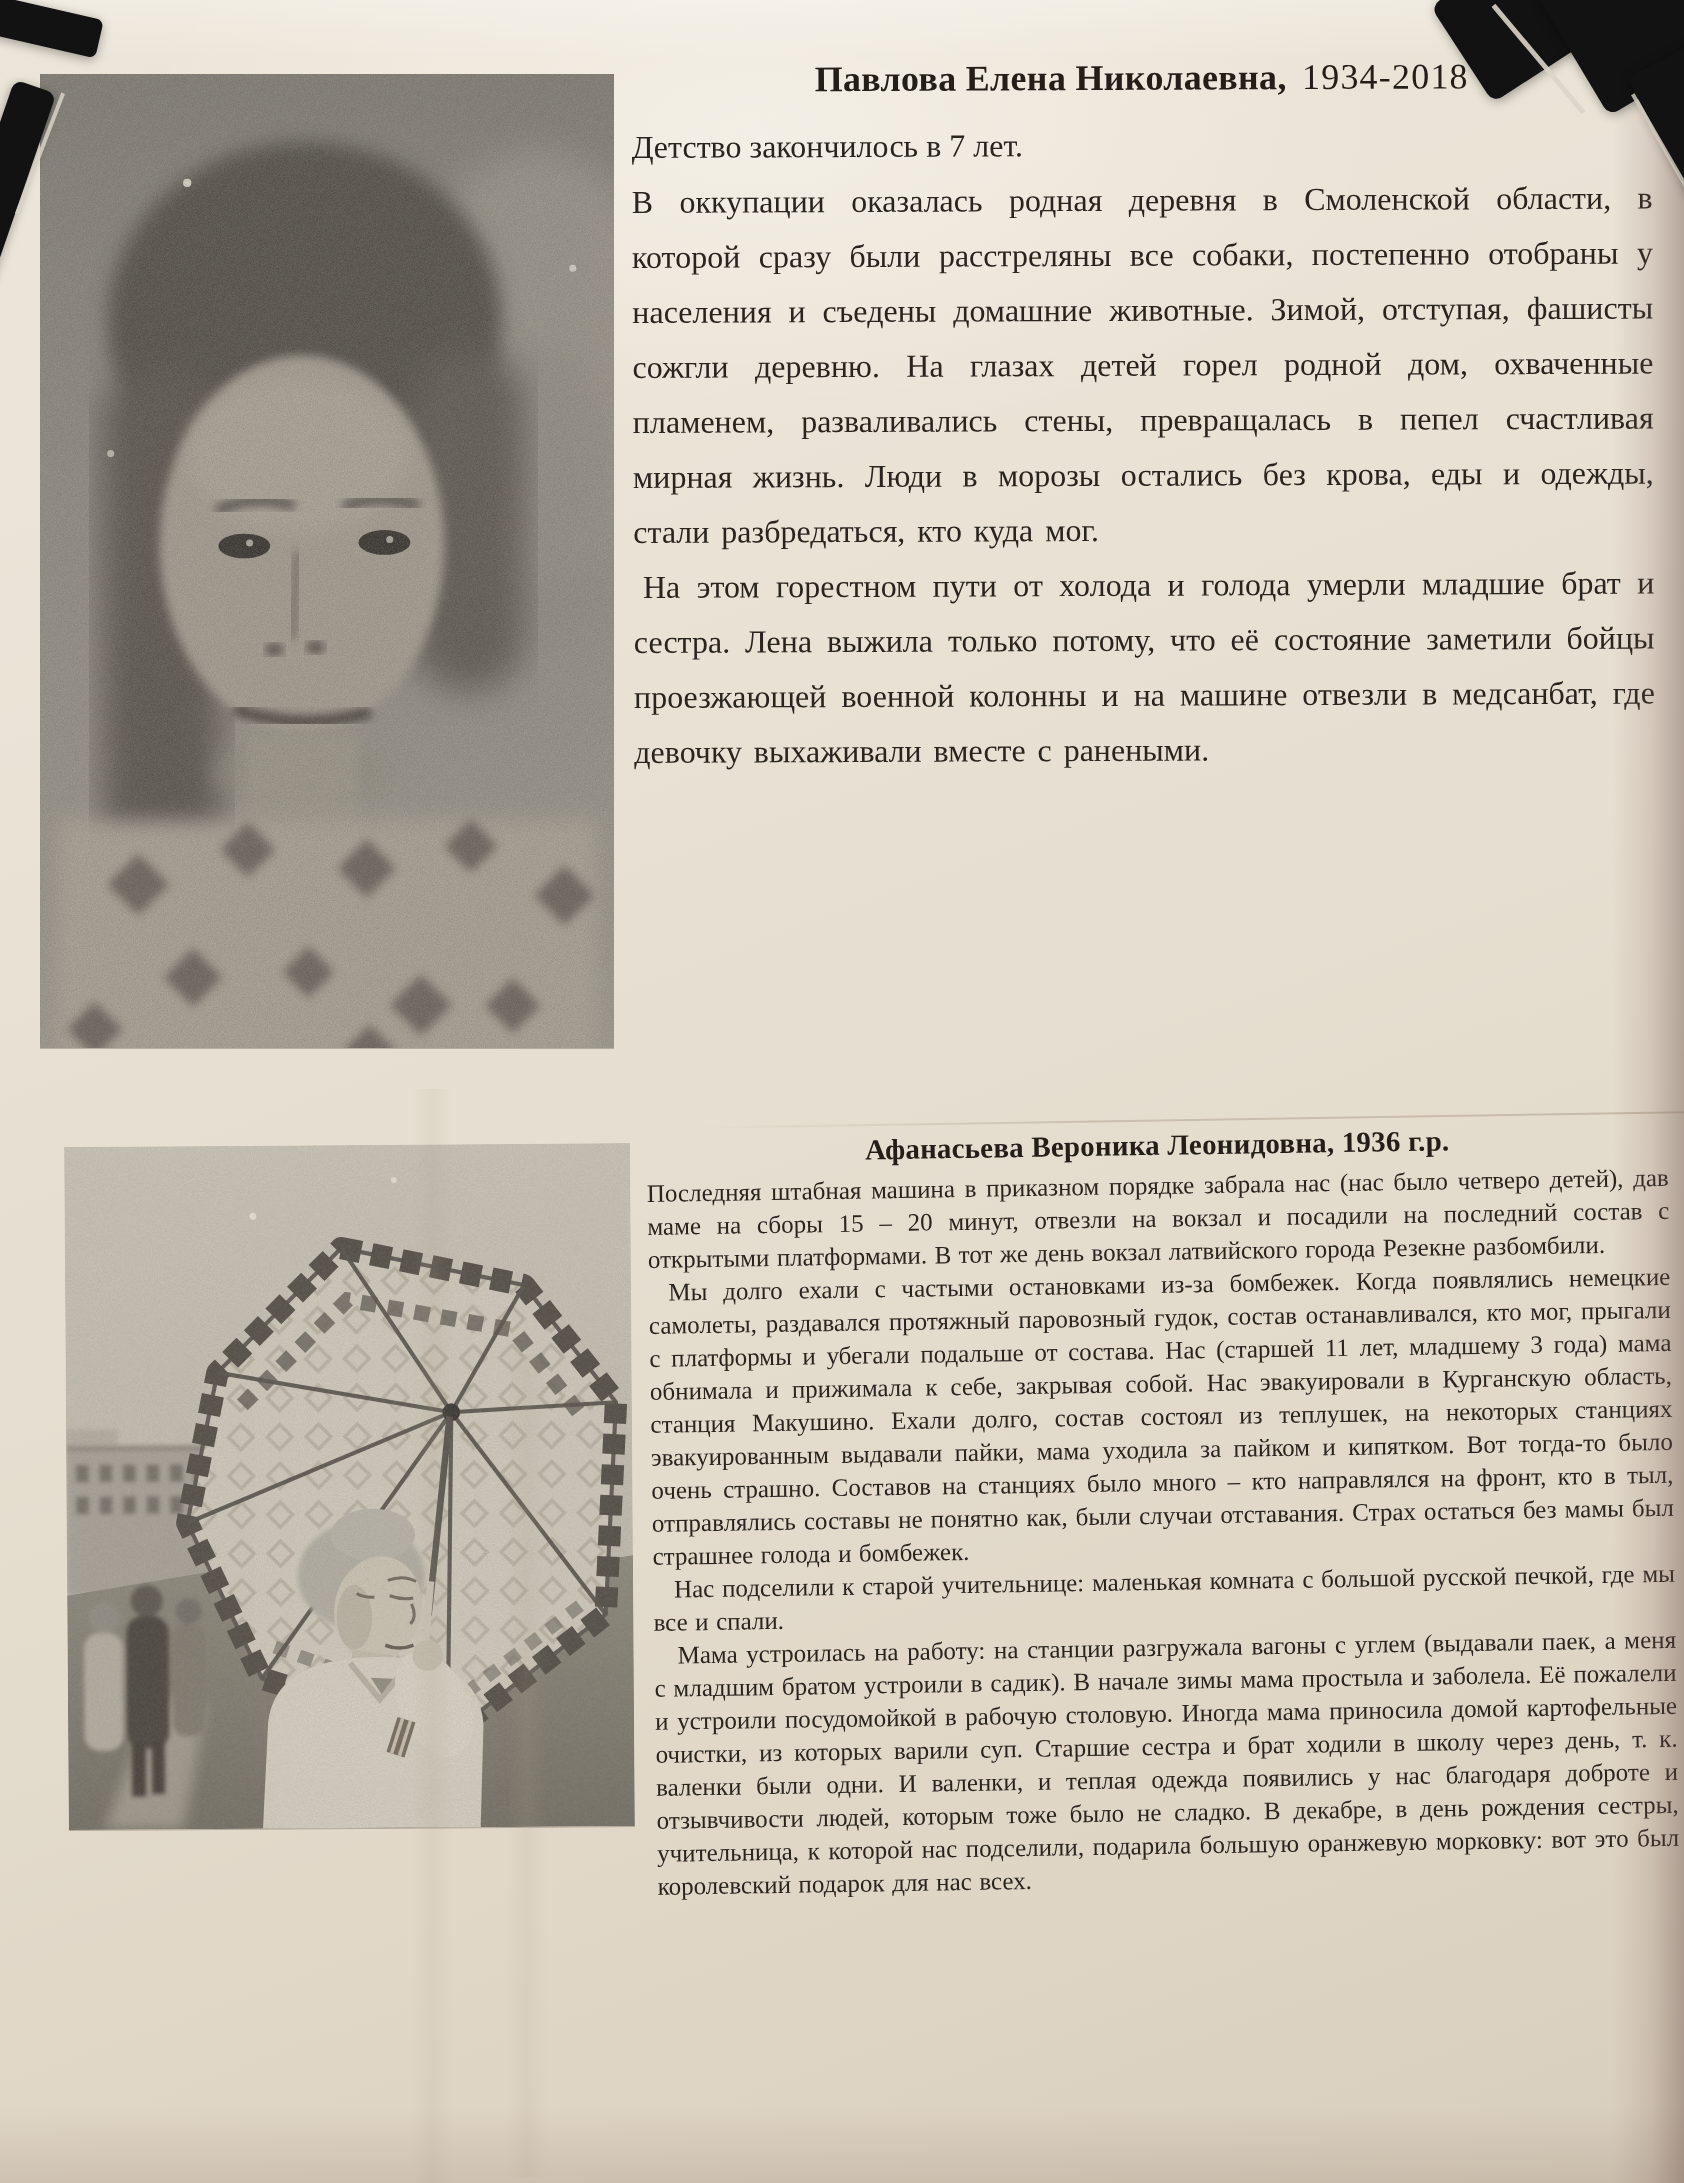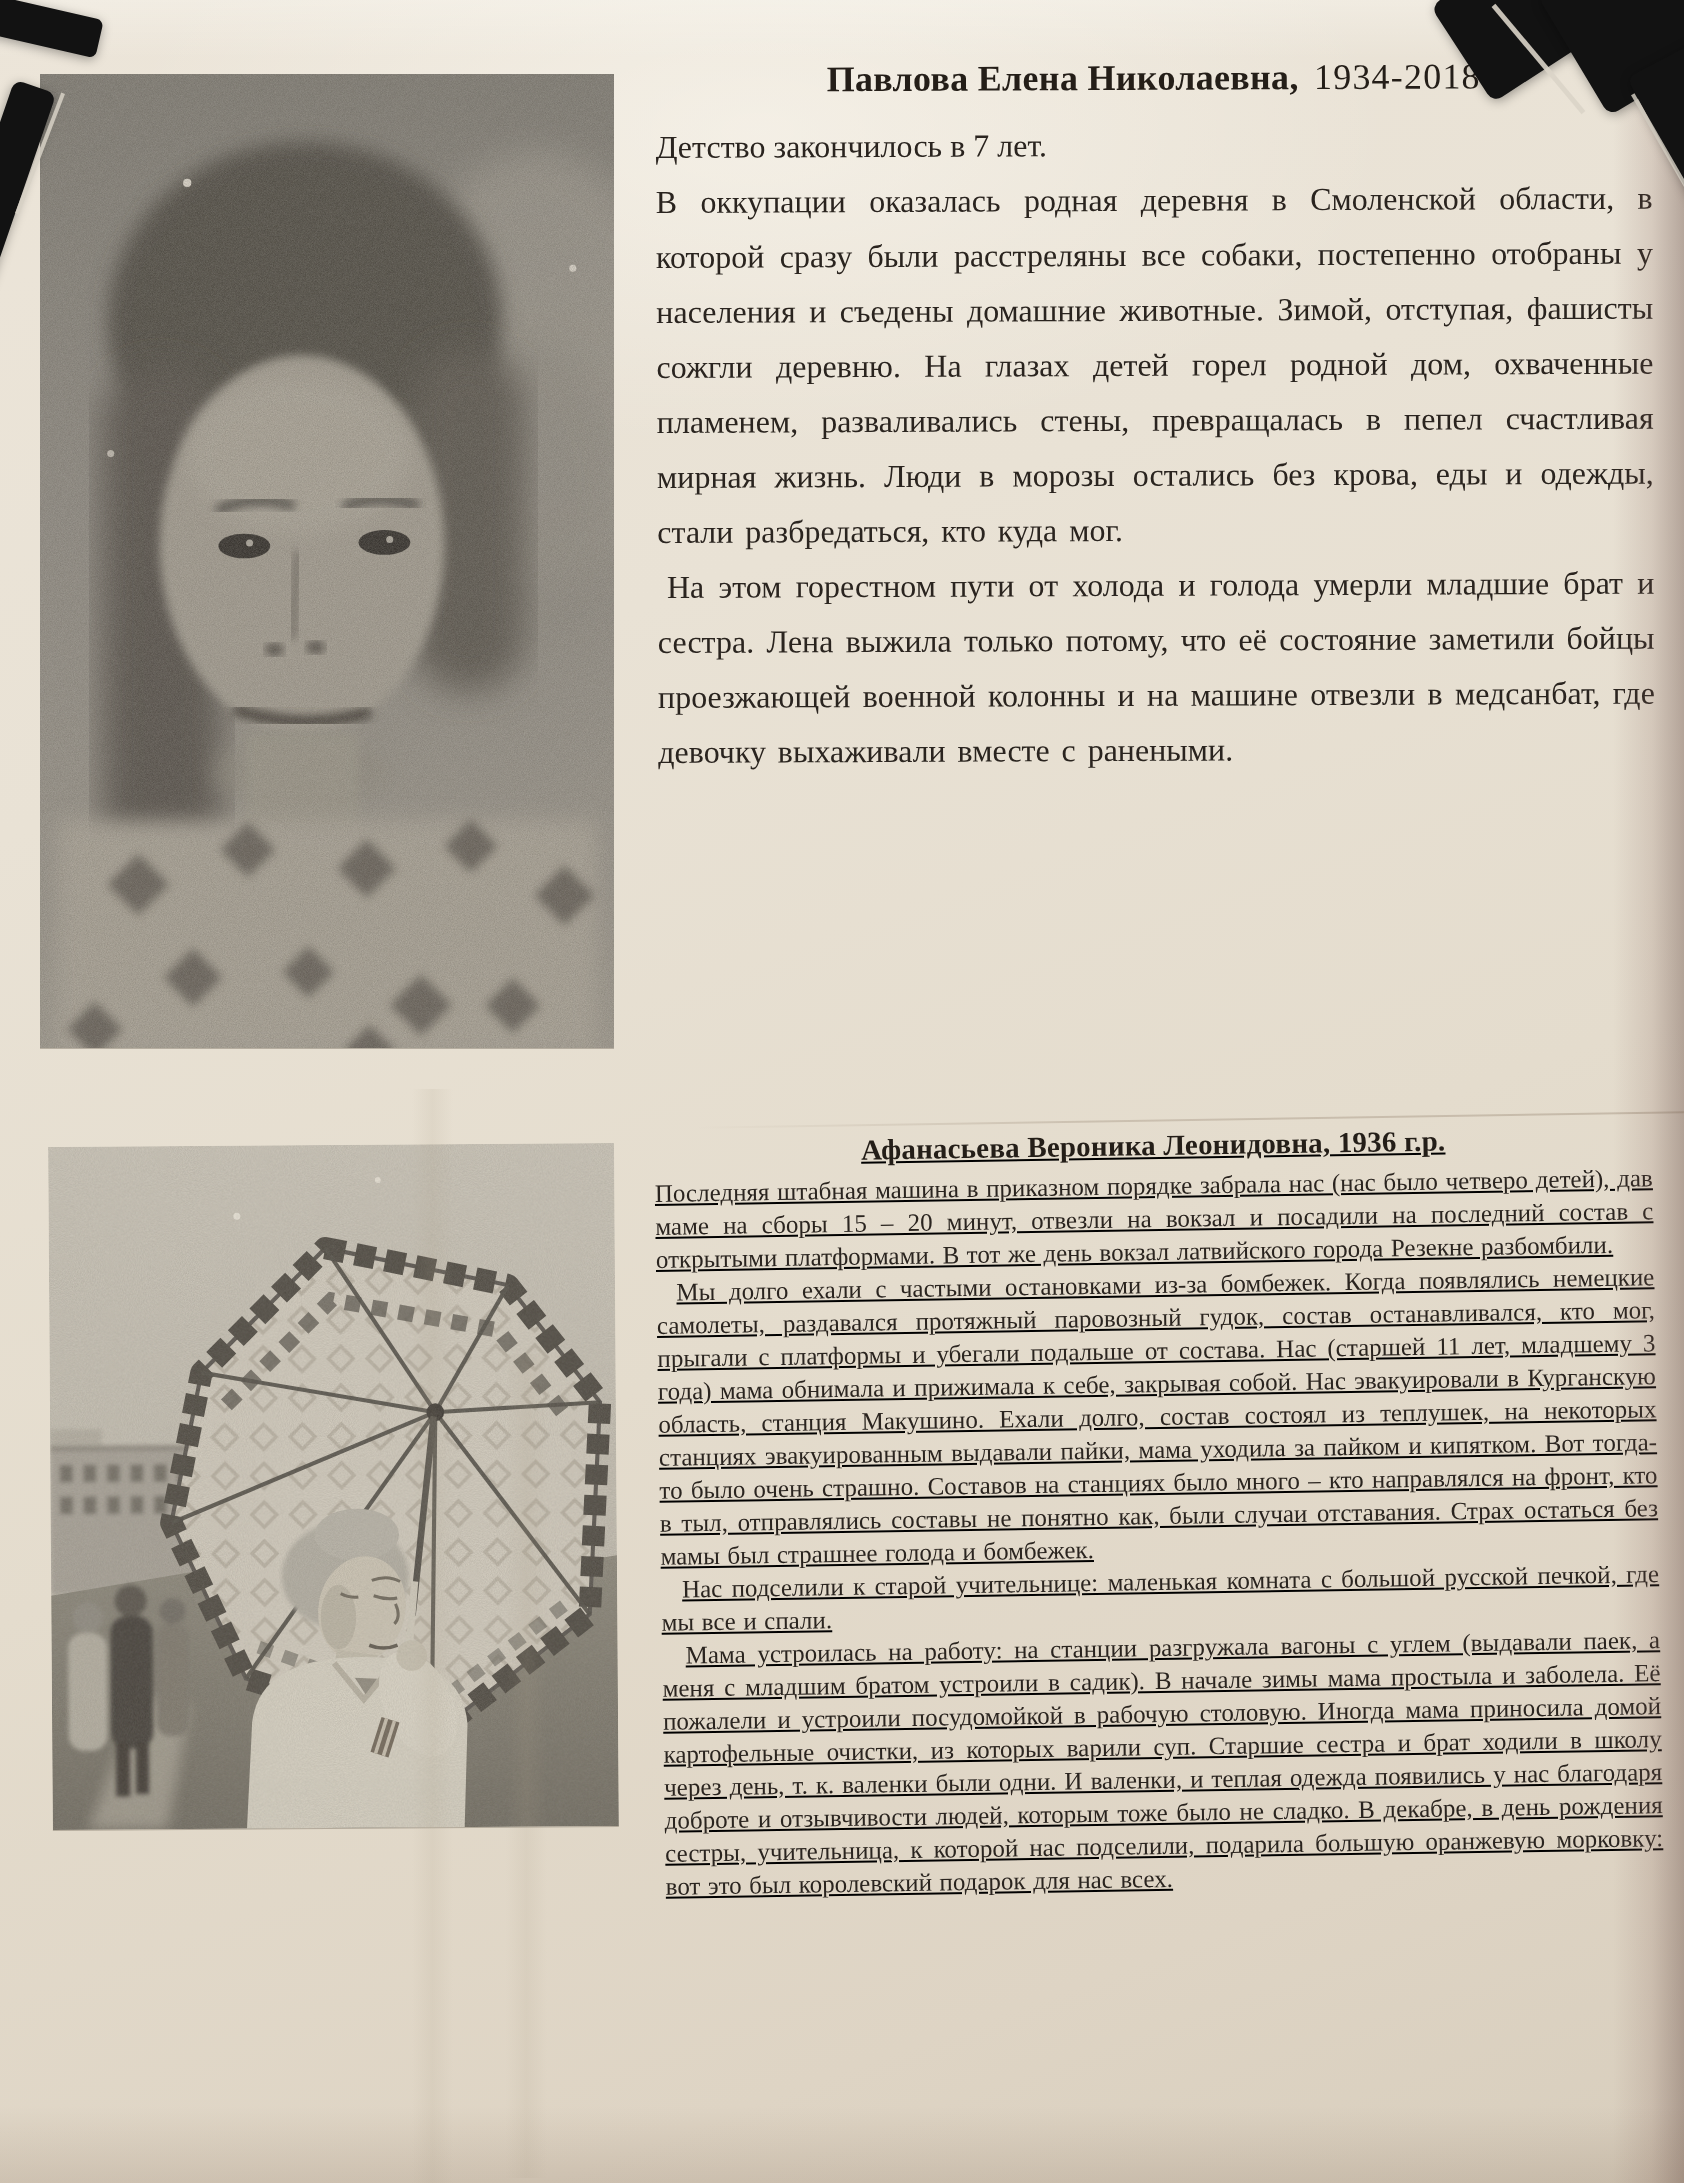--- a/index.html
+++ b/index.html
@@ -38,23 +38,23 @@
     transform:rotate(21deg);opacity:.85;}
   .clip-tr-a{left:1449px;top:-46px;width:158px;height:115px;border-radius:10.6px;transform:rotate(-33deg);}
   .clip-tr-wire{position:absolute;left:1536px;top:-10.6px;width:4.7px;height:140px;background:#dad4c8;
     transform:rotate(-40deg);opacity:.9;}
   .clip-tr-b{left:1561px;top:-58px;width:171px;height:140px;border-radius:10.6px;transform:rotate(-31deg);}
   .clip-tr-c{left:1655px;top:49px;width:88px;height:141px;border-radius:8.2px;transform:rotate(-28deg);}
   .clip-tr-wire2{position:absolute;left:1658px;top:87px;width:4.1px;height:109px;background:#cfc9bd;
     transform:rotate(-30deg);opacity:.85;}
 
   
-  .sec{position:absolute;display:flex;align-items:flex-start;gap:24px;}
+  .sec{position:absolute;display:flex;align-items:flex-start;}
   .sec1{left:40px;top:56px;width:1612px;}
-  .sec2{left:48px;top:1136px;width:1604px;text-decoration:underline;}
+  .sec2{left:64px;top:1136px;width:1604px;}
   .photo-col{flex:0 0 auto;}
   .photo-col.pc1{width:583px;padding-top:17.7px;}
   .photo-col.pc2{width:576px;padding-top:10.6px;transform:rotate(-0.4deg);transform-origin:0 0;}
   .text-col{flex:1 1 auto;color:#2a241f;}
   .t1{transform:rotate(-0.25deg);transform-origin:0 0;padding-left:8.2px;}
   .t2{transform:rotate(-0.9deg);transform-origin:0 0;padding-left:5.9px;}
   svg.photo{display:block;border-bottom:1.8px solid rgba(70,60,48,.30);}
 
   .title1{margin:0 0 15.3px 0;text-align:center;font-size:36px;line-height:1.35;font-weight:normal;
     letter-spacing:0.3px;color:#241e18;}

